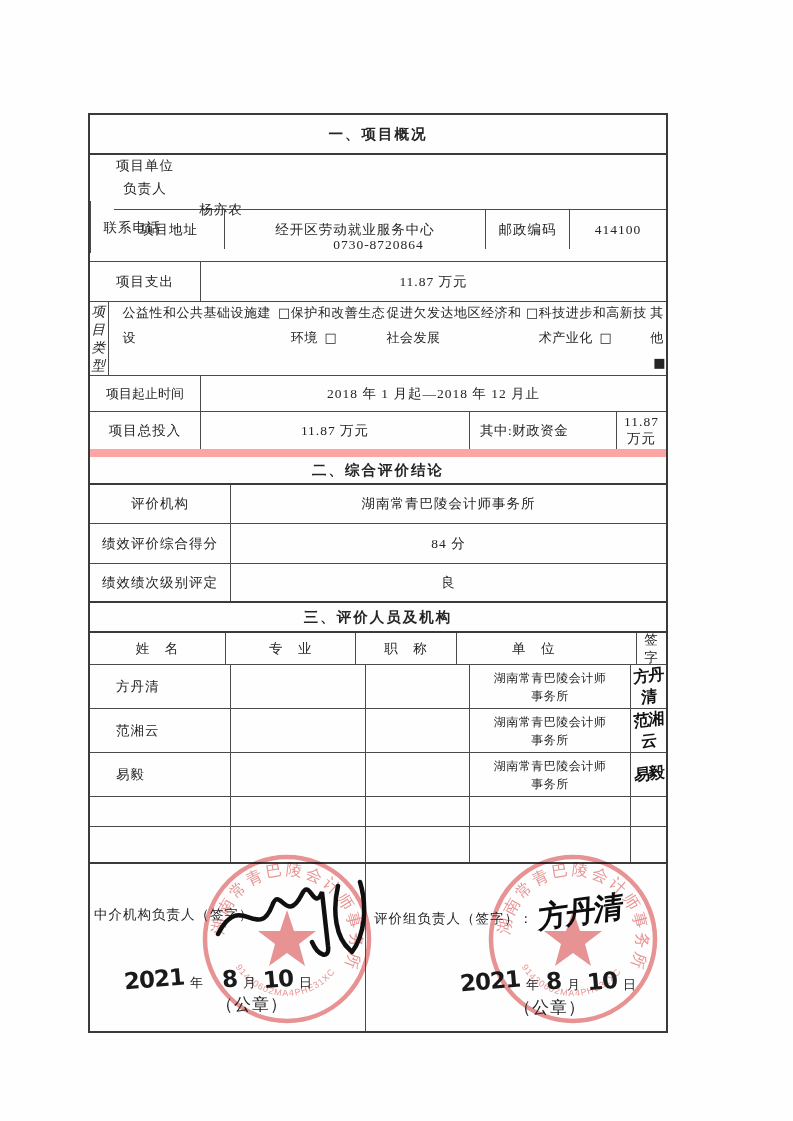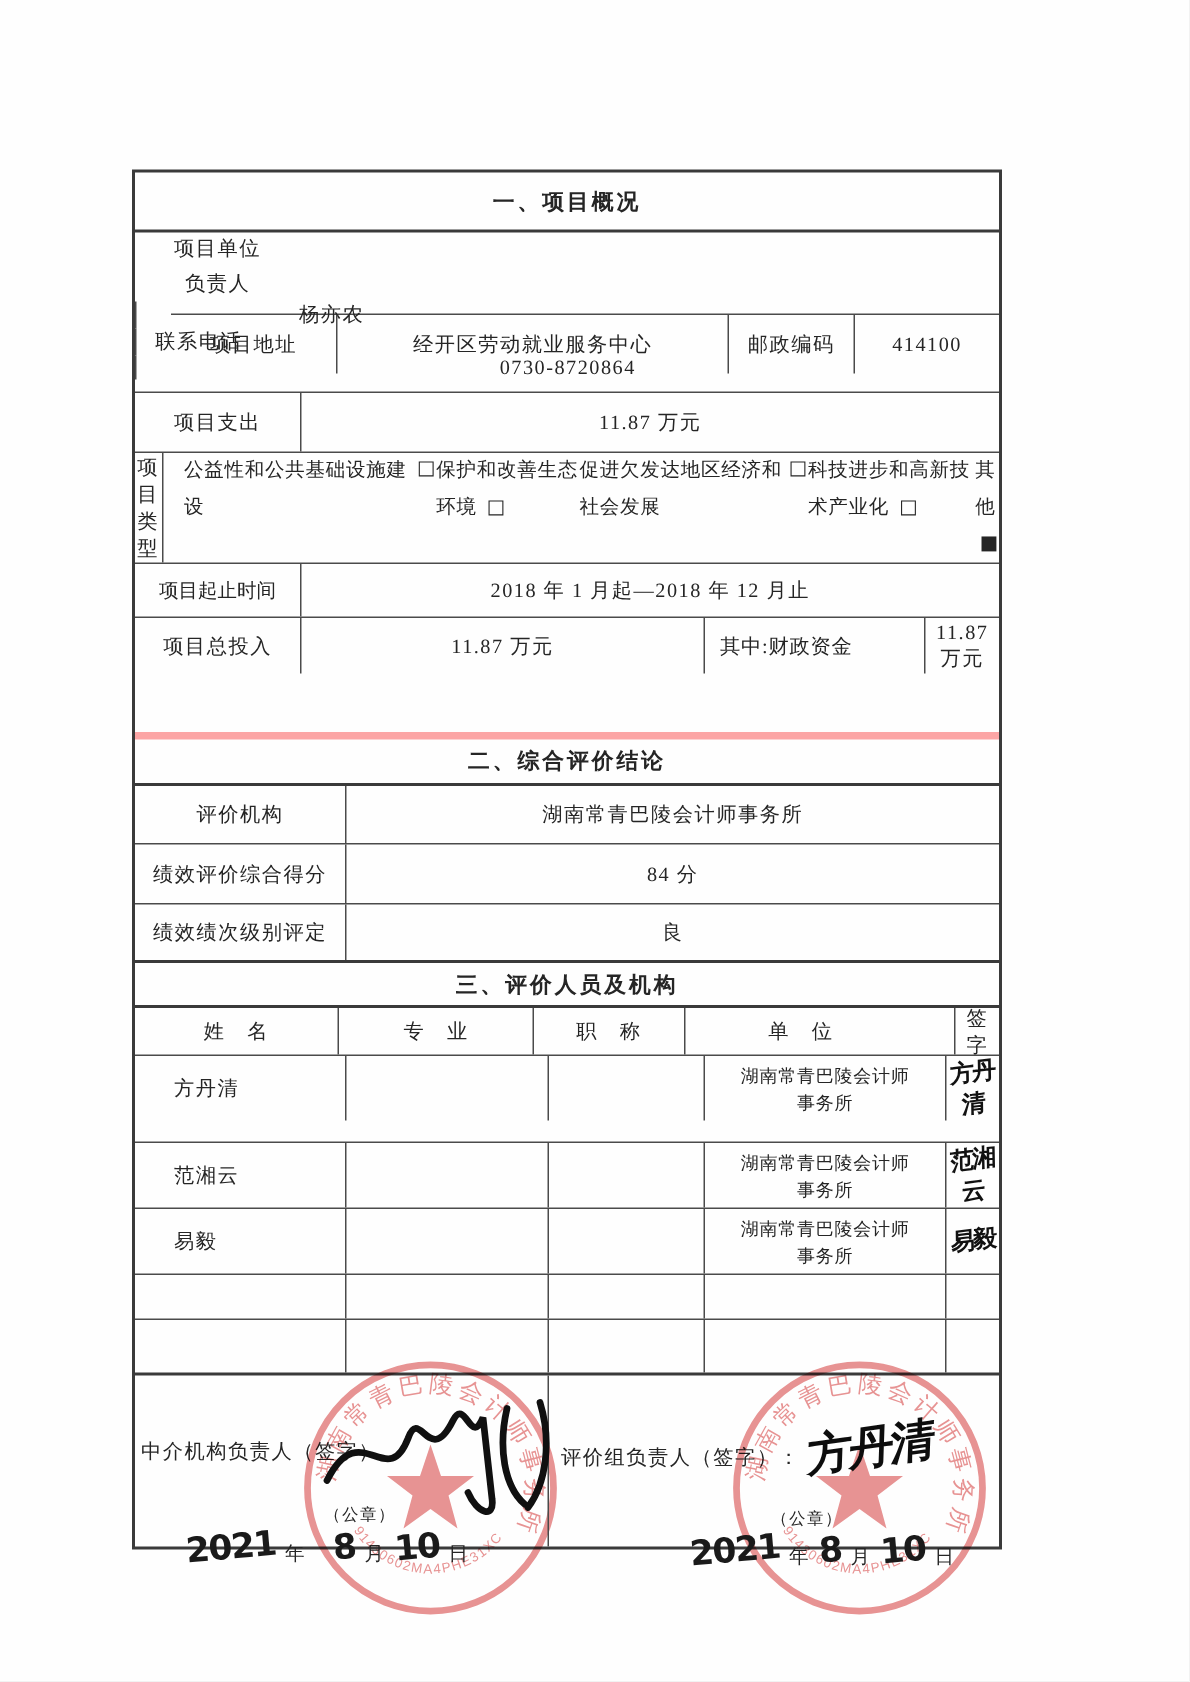--- a/index.html
+++ b/index.html
@@ -32,21 +32,21 @@
         padding-left:14px;font-size:13px;letter-spacing:0.5px;line-height:1.9;}
   .opt-line{display:flex;}
   .opt-first{width:248px;display:inline-flex;}
   .box{font-size:13px;margin-left:3px;font-family:"DejaVu Sans",sans-serif;}
   .sig{
     font-family:"DejaVu Sans",sans-serif;font-weight:bold;font-size:16px;
     color:#111;transform:rotate(-7deg) skewX(-6deg);letter-spacing:-1px;
   }
   .footer-cell{position:relative;overflow:visible;}
   .f-label{position:absolute;left:4px;top:42px;font-size:13.5px;letter-spacing:1px;}
-  .seal-note{position:absolute;font-size:11px;letter-spacing:1px;}
+  .seal-note{position:absolute;font-size:17px;letter-spacing:1px;margin-top:44px;}
   .date-line{position:absolute;font-size:13px;display:flex;align-items:flex-end;}
   .hand{
     font-family:"DejaVu Sans",sans-serif;font-weight:bold;color:#1a1a1a;
     transform:rotate(-5deg);display:inline-block;
   }
   .hand-num{font-size:23px;margin:0 4px;letter-spacing:-1px;}
   .unit{font-size:13px;margin:0 2px;}
   .stamp{position:absolute;mix-blend-mode:multiply;opacity:0.72;pointer-events:none;}
   .big-sig{position:absolute;z-index:3;}
   .sig-text{
@@ -77,21 +77,21 @@
       <div class="cell" style="width:84px;">邮政编码</div>
       <div class="cell" style="flex:1;">414100</div>
     </div>
 
     <div class="row" style="height:40px;margin-top:12px;">
       <div class="cell nb" style="width:110px;">项目支出</div>
       <div class="cell" style="flex:1;">11.87 万元</div>
     </div>
 
     <div class="row" style="height:74px;">
-      <div class="cell nb" style="width:110px;">项目类型</div>
+      <div class="cell nb" style="width:110px;font-style:italic;">项目类型</div>
       <div class="cell left" style="flex:1;padding-left:0;">
         <div class="opts">
           <div class="opt-line">
             <span class="opt-first">
               <span>公益性和公共基础设施建设</span>
               <span class="box">□</span>
             </span>
             <span>
               <span>保护和改善生态环境</span>
               <span class="box">□</span>
@@ -122,21 +122,21 @@
       <div class="cell" style="flex:1;">2018 年 1 月起—2018 年 12 月止</div>
     </div>
 
     <div class="row" style="height:38px;">
       <div class="cell nb" style="width:110px;">项目总投入</div>
       <div class="cell" style="width:269px;">11.87 万元</div>
       <div class="cell left" style="width:147px;letter-spacing:0.5px;">其中:财政资金</div>
       <div class="cell" style="flex:1;">11.87 万元</div>
     </div>
 
-    <div class="sec-title thick" style="height:34px;border-top:5px solid #fca5a5;margin-top:39px;">二、综合评价结论</div>
+    <div class="sec-title thick" style="height:34px;border-top:8px solid #fca5a5;">二、综合评价结论</div>
 
     <div class="row thick" style="height:40px;">
       <div class="cell nb" style="width:140px;">评价机构</div>
       <div class="cell" style="flex:1;">湖南常青巴陵会计师事务所</div>
     </div>
     <div class="row" style="height:40px;">
       <div class="cell nb" style="width:140px;">绩效评价综合得分</div>
       <div class="cell" style="flex:1;">84 分</div>
     </div>
     <div class="row" style="height:38px;">
@@ -159,21 +159,21 @@
       <div class="cell" style="width:135px;"></div>
       <div class="cell" style="width:104px;"></div>
       <div class="cell" style="width:161px;">
           <span class="org-small">湖南常青巴陵会计师事务所</span>
         </div>
       <div class="cell" style="flex:1;overflow:visible;">
           <span class="sig">方丹清</span>
         </div>
     </div>
 
-    <div class="row" style="height:44px;margin-top:14px;">
+    <div class="row" style="height:44px;">
       <div class="cell nb left" style="width:140px;padding-left:26px;">范湘云</div>
       <div class="cell" style="width:135px;"></div>
       <div class="cell" style="width:104px;"></div>
       <div class="cell" style="width:161px;">
           <span class="org-small">湖南常青巴陵会计师事务所</span>
         </div>
       <div class="cell" style="flex:1;overflow:visible;">
           <span class="sig">范湘云</span>
         </div>
     </div>

